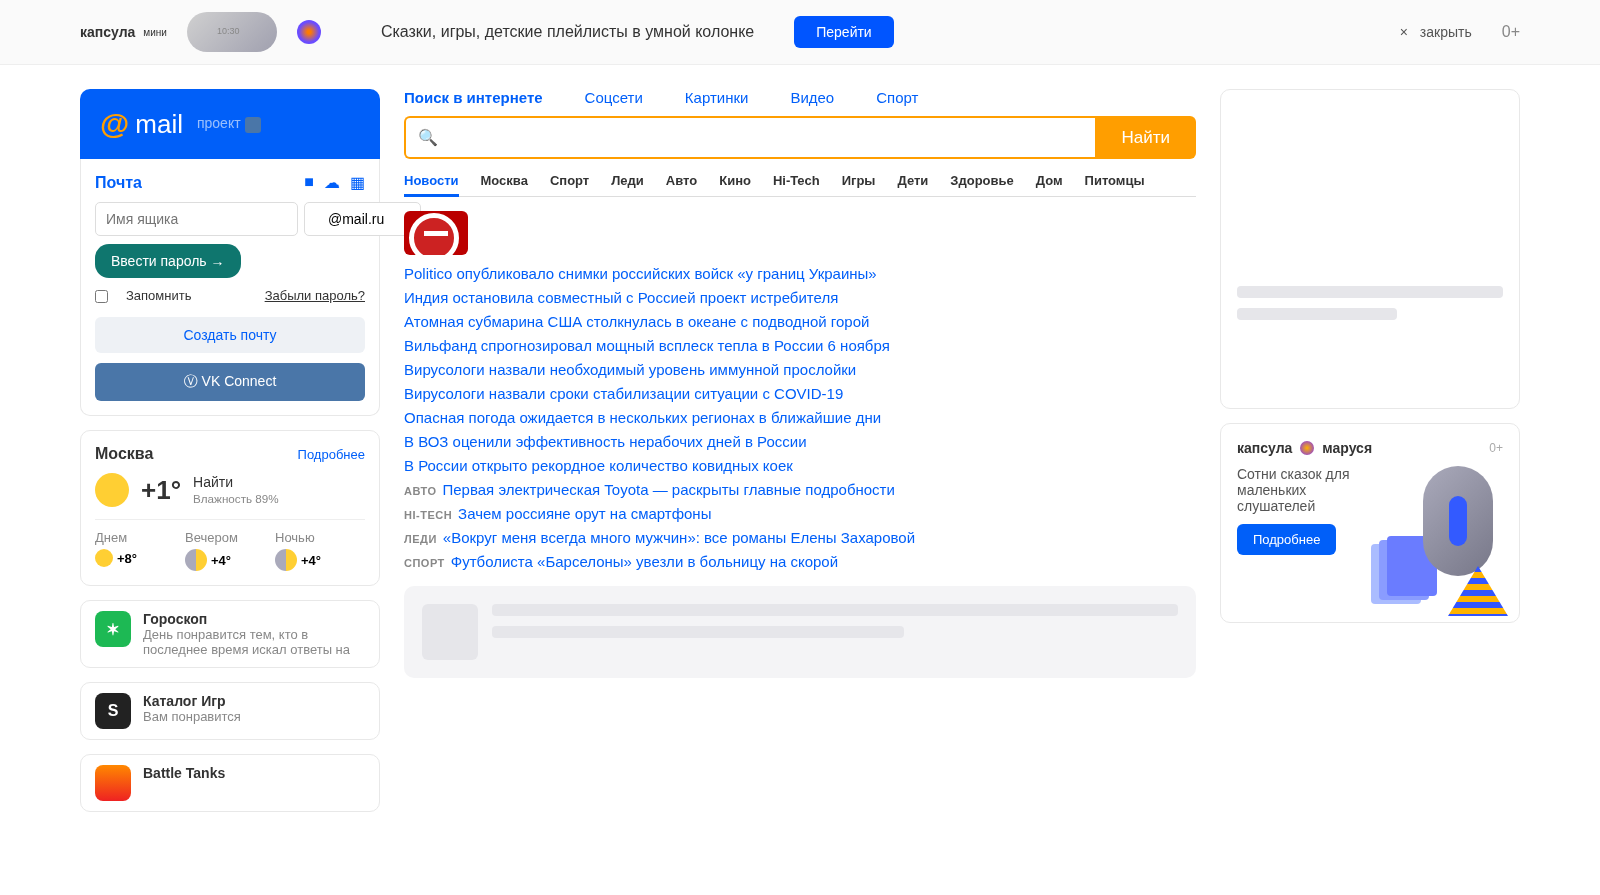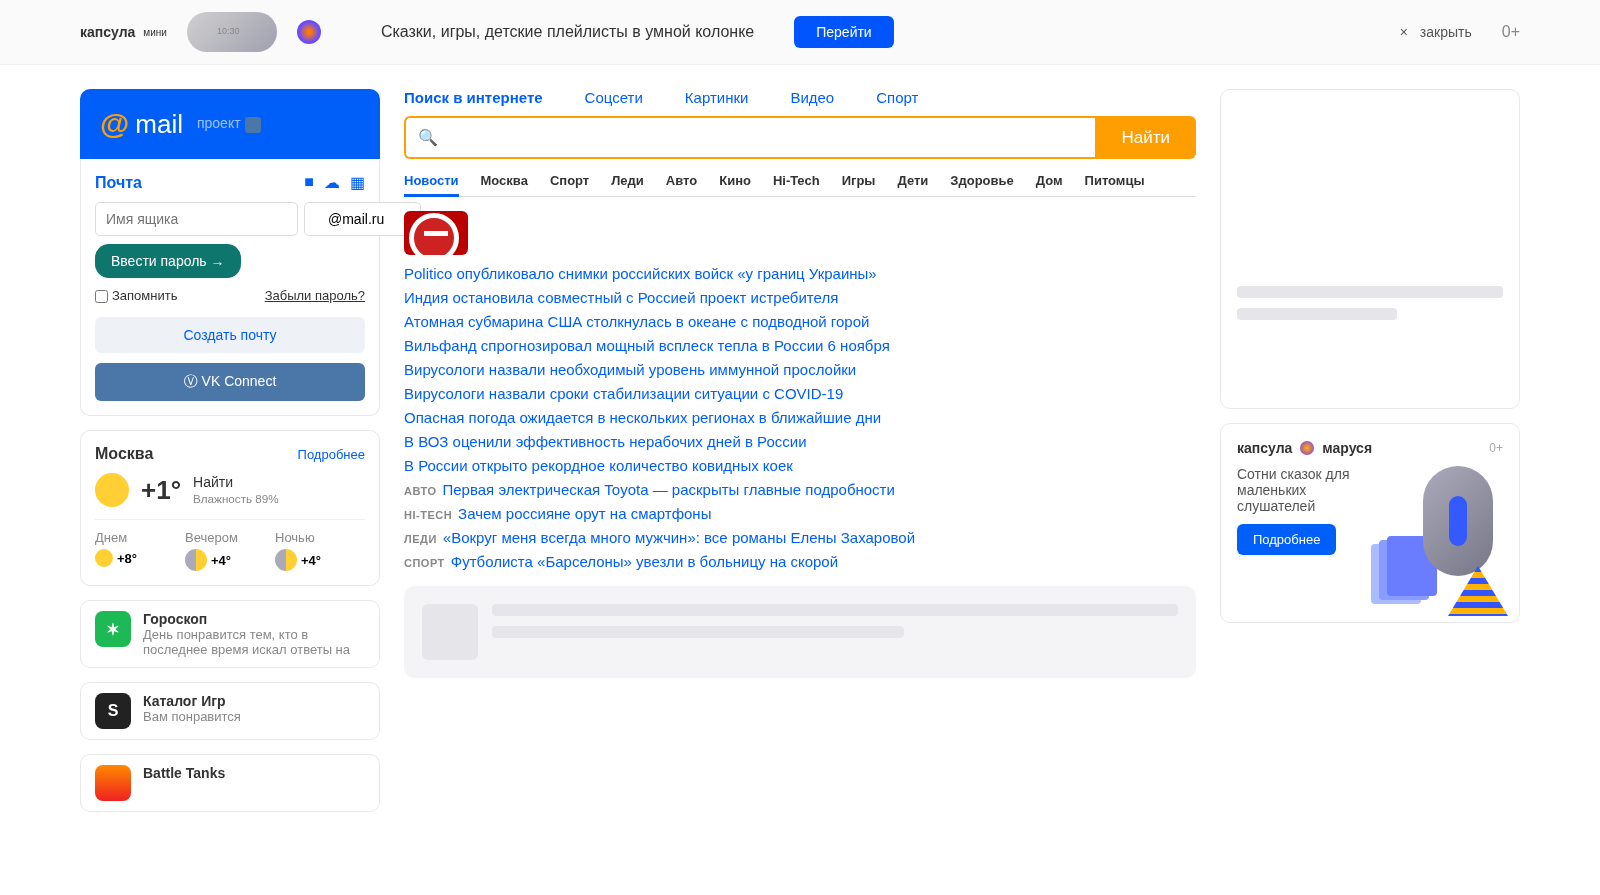--- a/index.html
+++ b/index.html
@@ -28,21 +28,21 @@
 .mail-header { display:flex; align-items:center; margin-bottom:10px; }
 .mail-title { color:#005ff9; font-weight:bold; font-size:16px; }
 .mail-icons { margin-left:auto; color:#005ff9; display:flex; gap:10px; }
 .mail-icons span { cursor:pointer; }
 .mail-input-row { display:flex; gap:6px; margin-bottom:8px; }
 .mail-input { flex:1; border:1px solid #ddd; border-radius:5px; padding:7px 10px; font-size:14px; }
 .mail-domain { border:1px solid #ddd; border-radius:5px; padding:7px 19px; font-size:14px; background:#fff; }
 .mail-pw-btn { background:#0f766e; color:#fff; border:none; border-radius:14px; padding:9px 16px; font-size:14px; cursor:pointer; }
 .mail-pw-btn::after { content:" →"; }
 .mail-row3 { display:flex; align-items:center; margin-top:10px; font-size:13px; }
-.mail-row3 label { display:flex; align-items:flex-end; gap:4px; }
+.mail-row3 label { display:flex; align-items:flex-end; gap:18px; }
 .mail-forgot { margin-left:auto; text-decoration:underline; color:#333; cursor:pointer; }
 .mail-create { width:100%; background:#eef1f5; border:none; border-radius:6px; padding:10px; color:#005ff9; font-size:14px; margin-top:14px; cursor:pointer; }
 .vk-connect { width:100%; background:#4a76a8; color:#fff; border:none; border-radius:6px; padding:10px; font-size:14px; margin-top:10px; cursor:pointer; }
 .card { background:#fff; border:1px solid #e8e8e8; border-radius:10px; padding:14px; margin-bottom:14px; }
 .weather-h { display:flex; align-items:center; }
 .weather-h b { font-size:16px; }
 .weather-more { margin-left:auto; color:#005ff9; font-size:13px; cursor:pointer; }
 .weather-now { display:flex; align-items:center; margin-top:10px; padding-bottom:12px; border-bottom:1px solid #eee; }
 .sun { width:34px; height:34px; background:#ffcf33; border-radius:50%; }
 .moon { width:22px; height:22px; background:linear-gradient(90deg,#aab 50%,#ffcf33 50%); border-radius:50%; }

